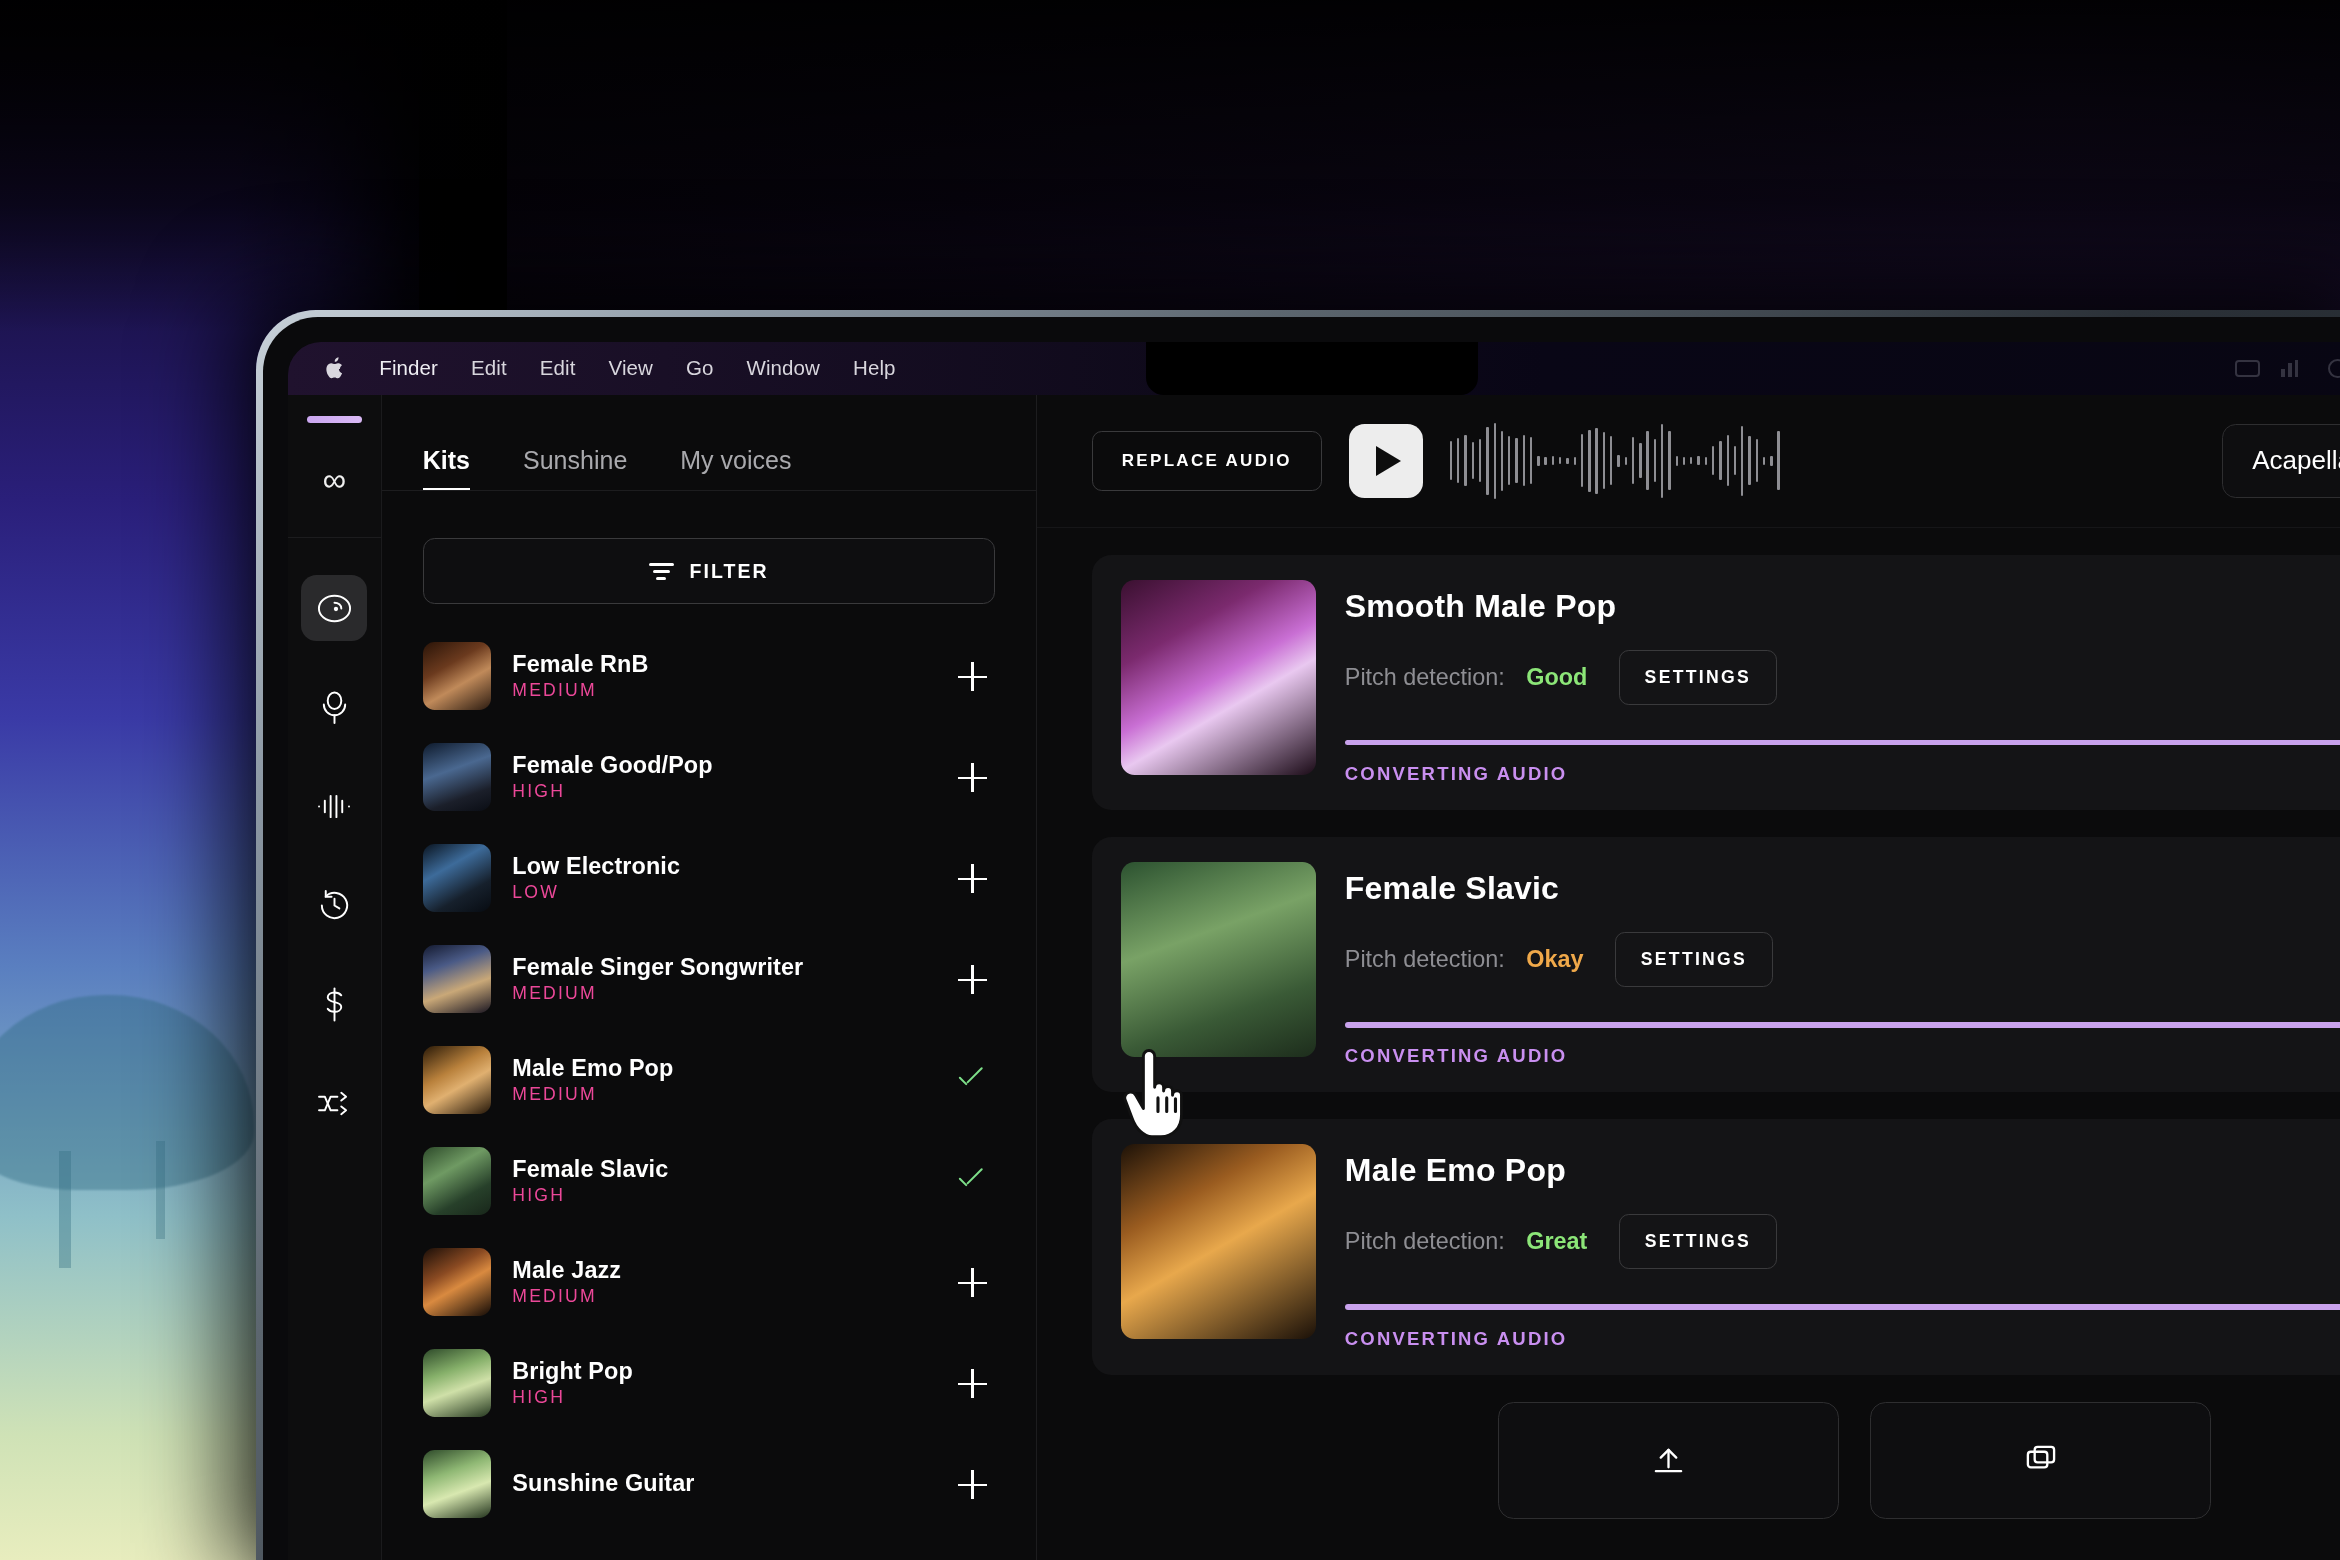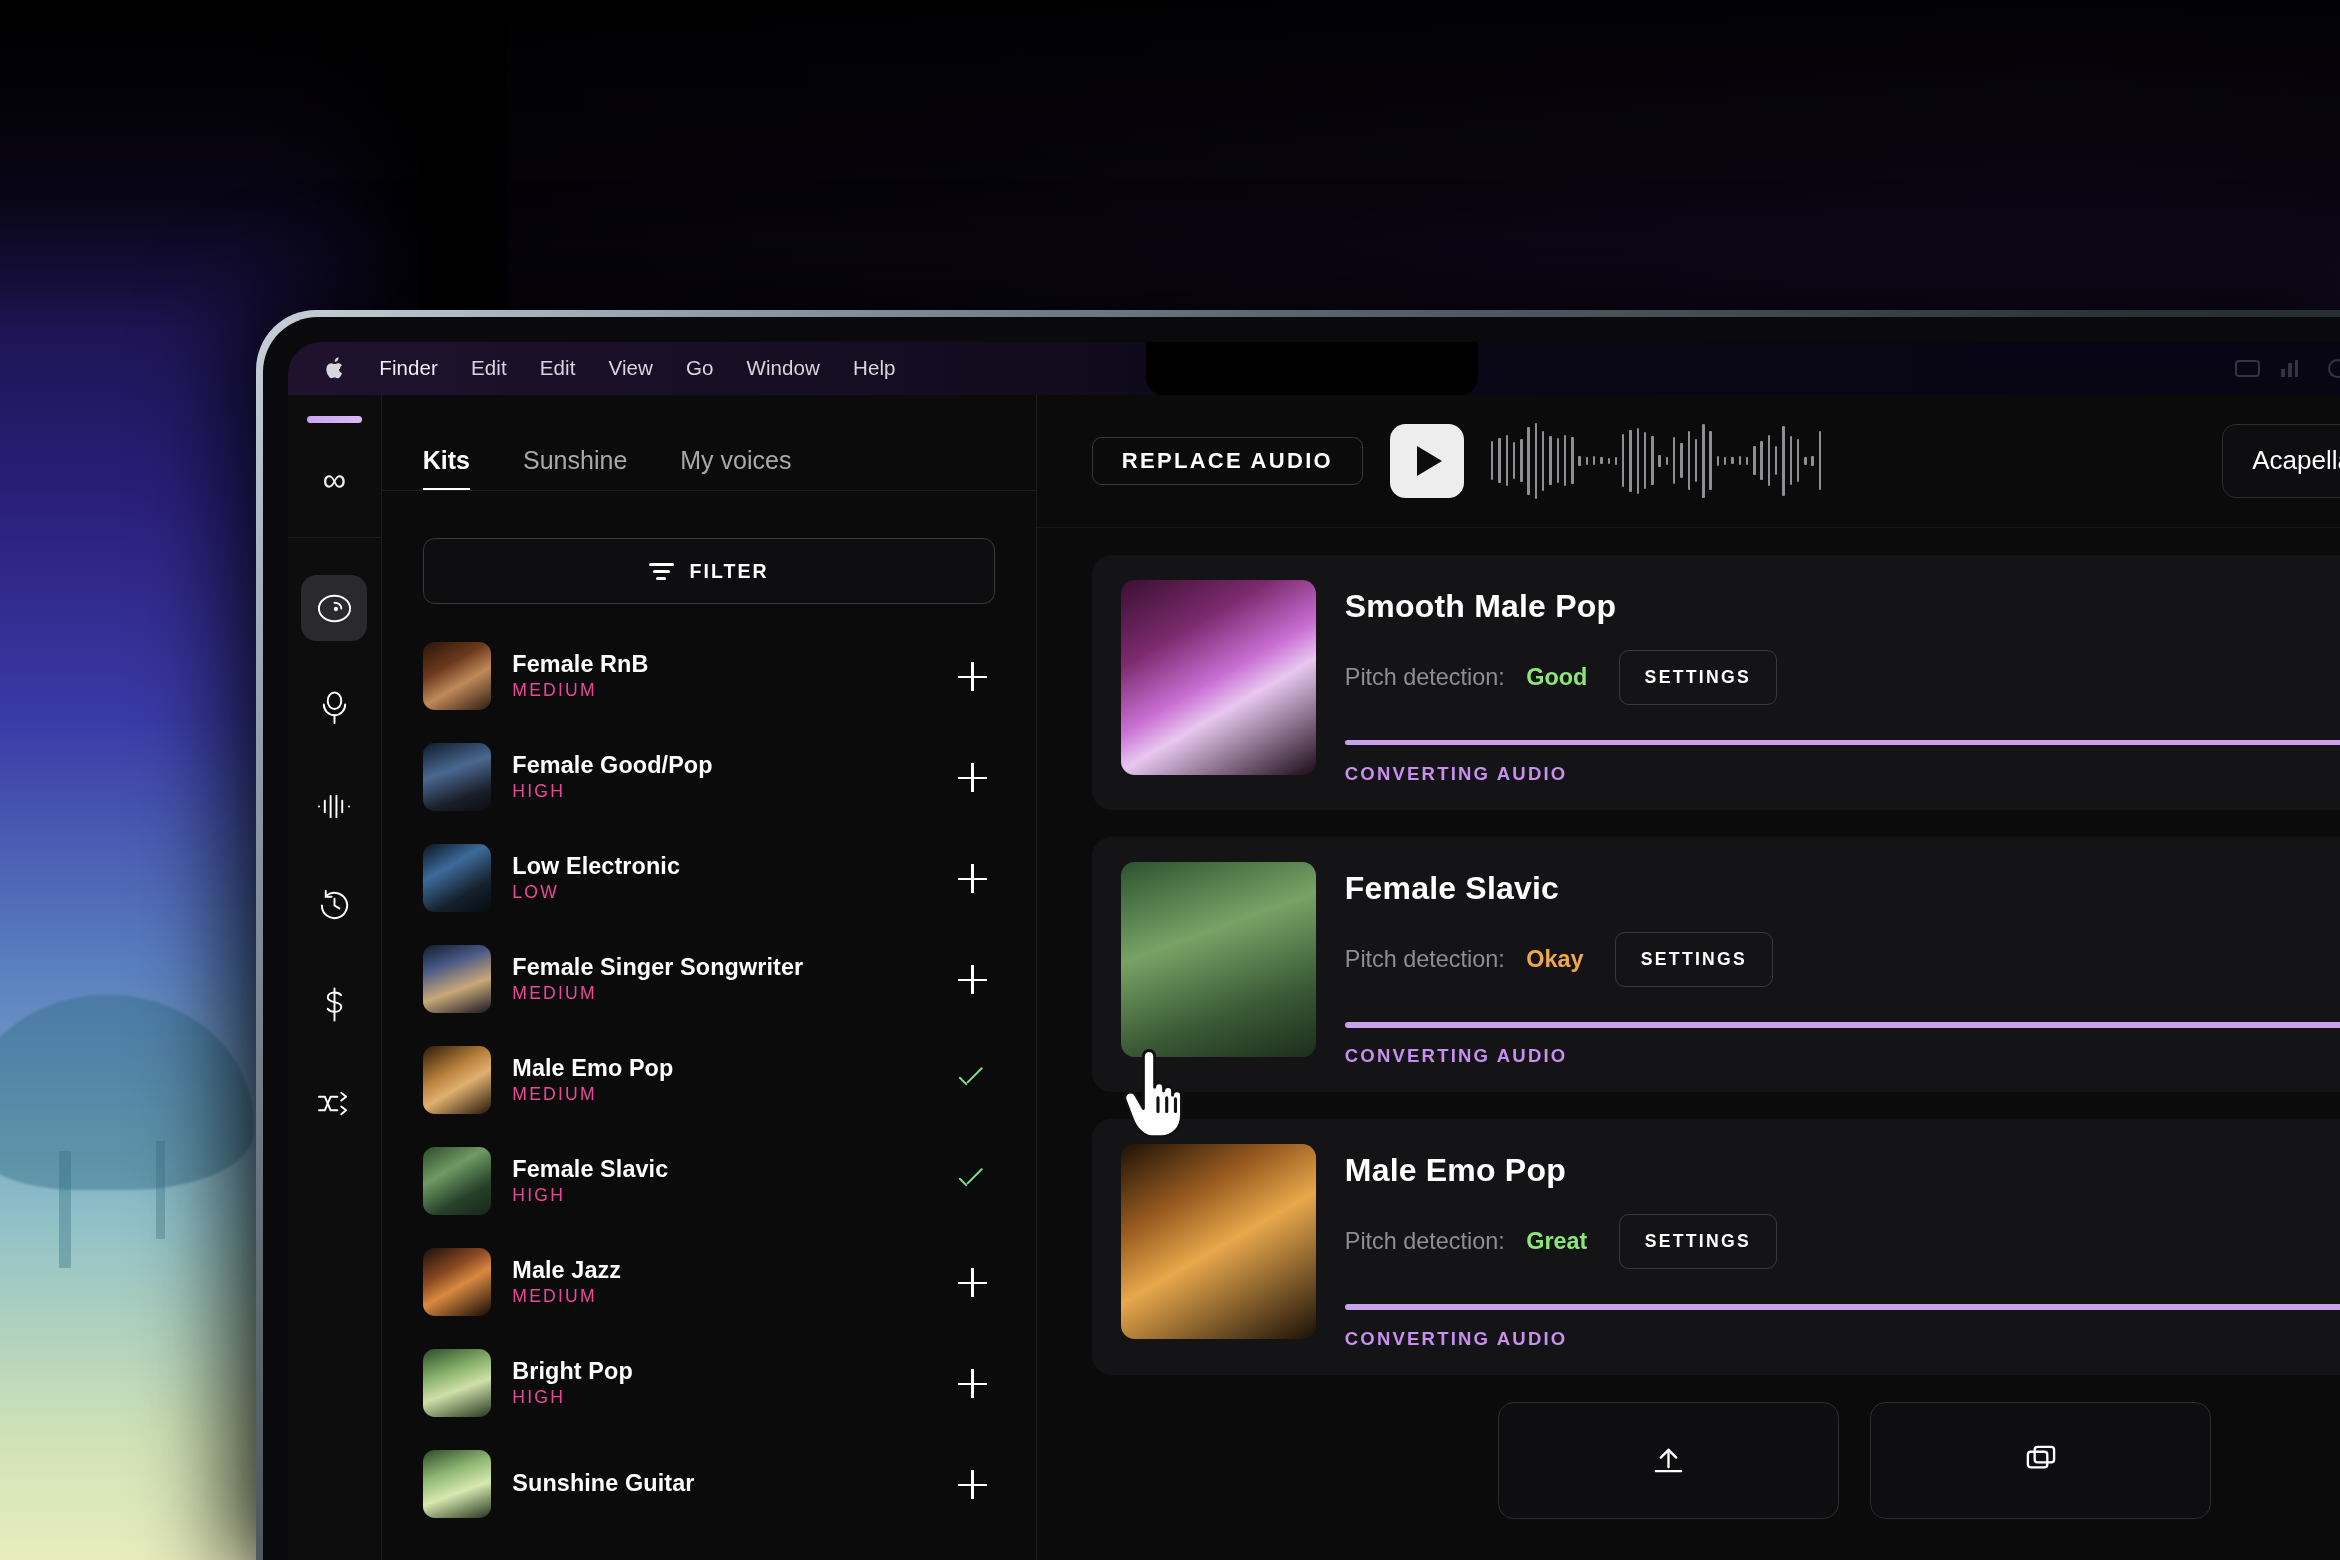--- a/index.html
+++ b/index.html
@@ -208,23 +208,23 @@
 
   
   .main { flex: 1; min-width:0; background: #0b0b0c; display:flex; flex-direction:column; overflow:hidden;}
   .main-top {
     height: 133px; flex:none;
     display:flex; align-items:center; gap: 27px;
     padding: 0 0 0 55px;
     border-bottom: 1px solid #161618;
   }
   .replace-btn {
-    height: 48px; padding: 0 29px; border-radius: 9.8px;
+    height: 60px; padding: 0 29px; border-radius: 9.8px;
     border: 1px solid #3a3a3c; background: transparent;
-    color:#fff; font-size: 22px; letter-spacing: 2.3px; font-weight:600;
+    color:#fff; font-size: 17px; letter-spacing: 2.3px; font-weight:600;
     display:flex; align-items:center; white-space:nowrap;
   }
   .play-btn {
     width: 74px; height: 74px; border-radius: 15.6px; background: #ededed;
     display:flex; align-items:center; justify-content:center; flex:none;
   }
   .play-tri {
     width:0; height:0; border-left: 25px solid #0d0d0d;
     border-top: 15.6px solid transparent; border-bottom: 15.6px solid transparent;
     margin-left: 5.9px;

